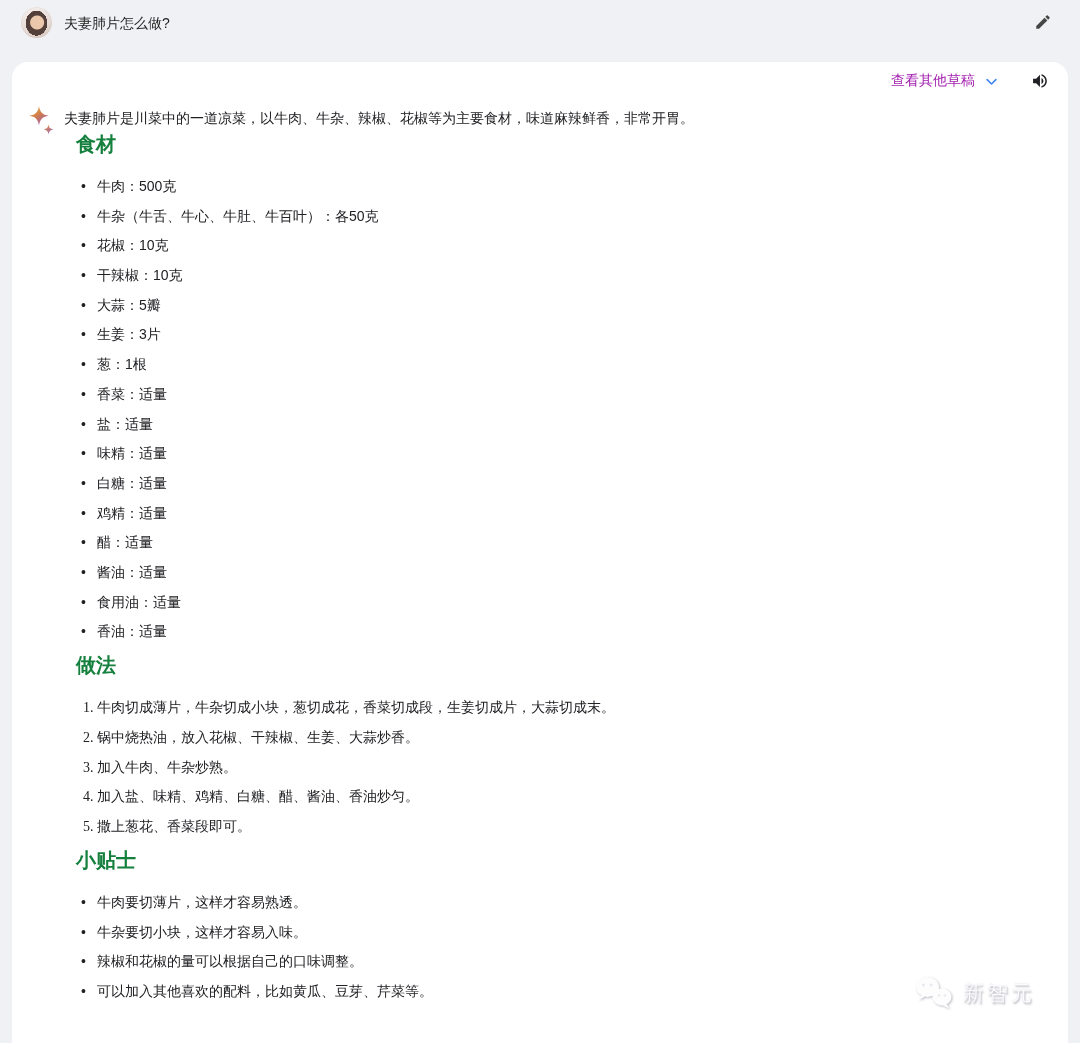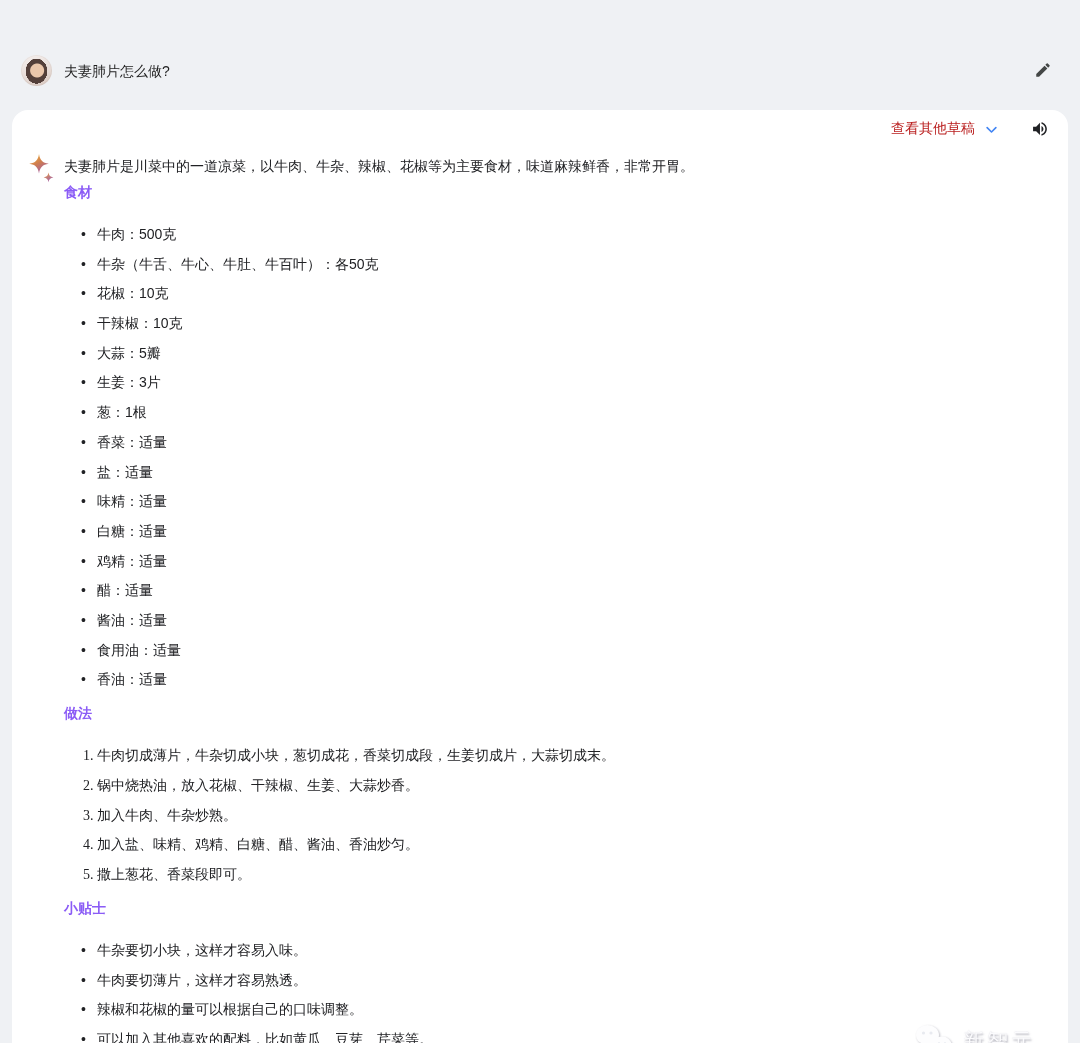--- a/index.html
+++ b/index.html
@@ -6,21 +6,21 @@
   html, body { width: 1080px; height: 1043px; }
   body {
     font-family: "Liberation Sans", "DejaVu Sans", sans-serif;
     background: #eff1f4;
     color: #202124;
     overflow: hidden;
   }
   .page { position: relative; width: 1080px; height: 1043px; }
 
   
-  .topbar { position: relative; height: 64px; margin-top: 48px; }
+  .topbar { position: relative; height: 64px; }
   .avatar {
     position: absolute; left: 21px; top: 7px;
     width: 31px; height: 31px; border-radius: 50%;
     background:
       radial-gradient(circle at 52% 50%, #ebc7ab 0 6.5px, rgba(0,0,0,0) 7.5px),
       radial-gradient(ellipse 12px 14px at 50% 52%, #54403a 0 89%, rgba(0,0,0,0) 90%),
       linear-gradient(160deg, #f6f1ef 0%, #e7dcd7 55%, #d9c8c0 100%);
     box-shadow: 0 0 0 1px rgba(0,0,0,0.04) inset;
   }
   .question {
@@ -39,31 +39,31 @@
     background: #ffffff;
     border-radius: 16px 16px 0 0;
   }
   .drafts-row {
     display: flex; justify-content: flex-end; align-items: center;
     gap: 30px; padding: 10px 17px 0 0; height: 28px;
   }
   .drafts-btn {
     display: inline-flex; align-items: center; gap: 9px;
     background: none; border: none; cursor: pointer;
-    font-family: inherit; font-size: 14px; font-weight: 500; color: #b91c1c;
+    font-family: inherit; font-size: 14px; font-weight: 500; color: #a21caf;
   }
   .speaker-btn { width: 22px; height: 22px; }
 
   .response-row { display: flex; padding: 18px 22px 0 14px; }
   .sparkle-wrap { width: 30px; height: 40px; position: relative; flex: none; margin-right: 8px; margin-top: -3px; }
   .sparkle-wrap svg { position: absolute; left: 0; top: 0; }
 
   .content { flex: 1; font-size: 14px; line-height: 21px; color: #202124; }
   .content p { margin: 0 0 5px; }
-  .content h3 { font-size: 14px; line-height: 21px; font-weight: 700; color: #8b5cf6; margin: 0 0 21px; }
+  .content h3 { font-size: 20px; line-height: 21px; font-weight: 700; color: #15803d; margin: 0 12px 21px; }
   .content ul, .content ol { list-style: none; margin: 0 0 13px; padding: 0; }
   .content li { position: relative; padding-left: 33px; line-height: 21px; margin: 0 0 8.7px; }
   .content ul li::before {
     content: "•"; position: absolute; left: 17px; top: 0;
     font-size: 14px; line-height: 21px; color: #202124;
   }
   .content ol { counter-reset: step; }
   .content ol li { counter-increment: step; font-family: Liberation Serif, serif; }
   .content ol li::before {
     content: counter(step) "."; position: absolute; left: 19px; top: 0;
@@ -167,22 +167,22 @@
             <h3>做法</h3>
             <ol>
               <li>牛肉切成薄片，牛杂切成小块，葱切成花，香菜切成段，生姜切成片，大蒜切成末。</li>
               <li>锅中烧热油，放入花椒、干辣椒、生姜、大蒜炒香。</li>
               <li>加入牛肉、牛杂炒熟。</li>
               <li>加入盐、味精、鸡精、白糖、醋、酱油、香油炒匀。</li>
               <li>撒上葱花、香菜段即可。</li>
             </ol>
             <h3>小贴士</h3>
             <ul>
+              <li>牛肉要切薄片，这样才容易熟透。</li>
               <li>牛杂要切小块，这样才容易入味。</li>
-              <li>牛肉要切薄片，这样才容易熟透。</li>
               <li>辣椒和花椒的量可以根据自己的口味调整。</li>
               <li>可以加入其他喜欢的配料，比如黄瓜、豆芽、芹菜等。</li>
             </ul>
           </div>
       </div>
     </div>
 
     <div class="watermark">
       <span class="wm-logo">
         <svg width="40" height="36" viewBox="0 0 40 36">

